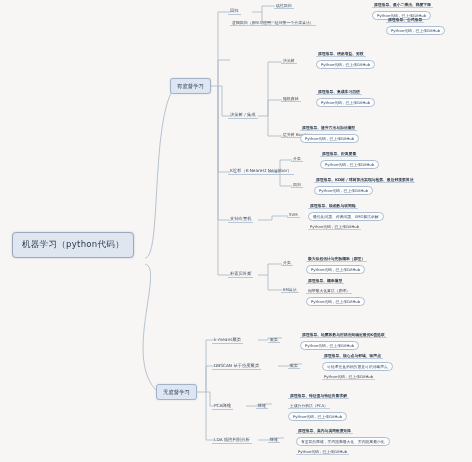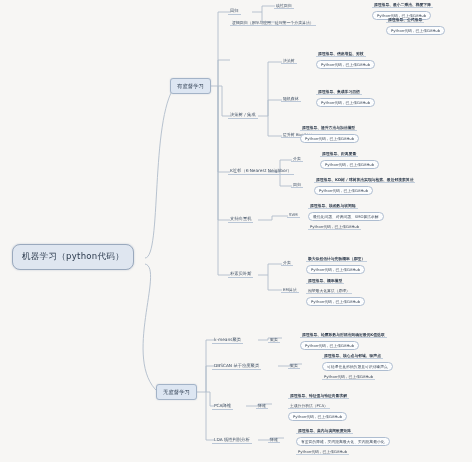--- a/index.html
+++ b/index.html
@@ -108,21 +108,21 @@
       <path d="M206,392 L210,392 L210,406 L214,406"></path>
       <path d="M206,392 L206,440 L214,440"></path>
 
       <path d="M258,340 L268,340 L268,338 L282,338"></path>
       <path d="M278,366 L290,366 L290,364 L302,364"></path>
       <path d="M246,406 L258,406 L258,404 L272,404"></path>
       <path d="M258,440 L270,440 L270,438 L284,438"></path>
     </g>
   </svg>
 
-  <div class="node root" style="left:12px;top:244px;border-radius:8px;">机器学习（python代码）</div>
+  <div class="node root" style="left:12px;top:232px;">机器学习（python代码）</div>
 
   <div class="node main" style="left:170px;top:78px;">有监督学习</div>
   <div class="node main" style="left:156px;top:384px;">无监督学习</div>
 
   <div class="node cat" style="left:228px;top:7px;">回归</div>
   <div class="node cat" style="left:228px;top:111px;">决策树 / 集成</div>
   <div class="node cat" style="left:228px;top:167px;">K近邻（K-Nearest Neighbor）</div>
   <div class="node cat" style="left:228px;top:215px;">支持向量机</div>
   <div class="node cat" style="left:228px;top:270px;">朴素贝叶斯</div>
 

